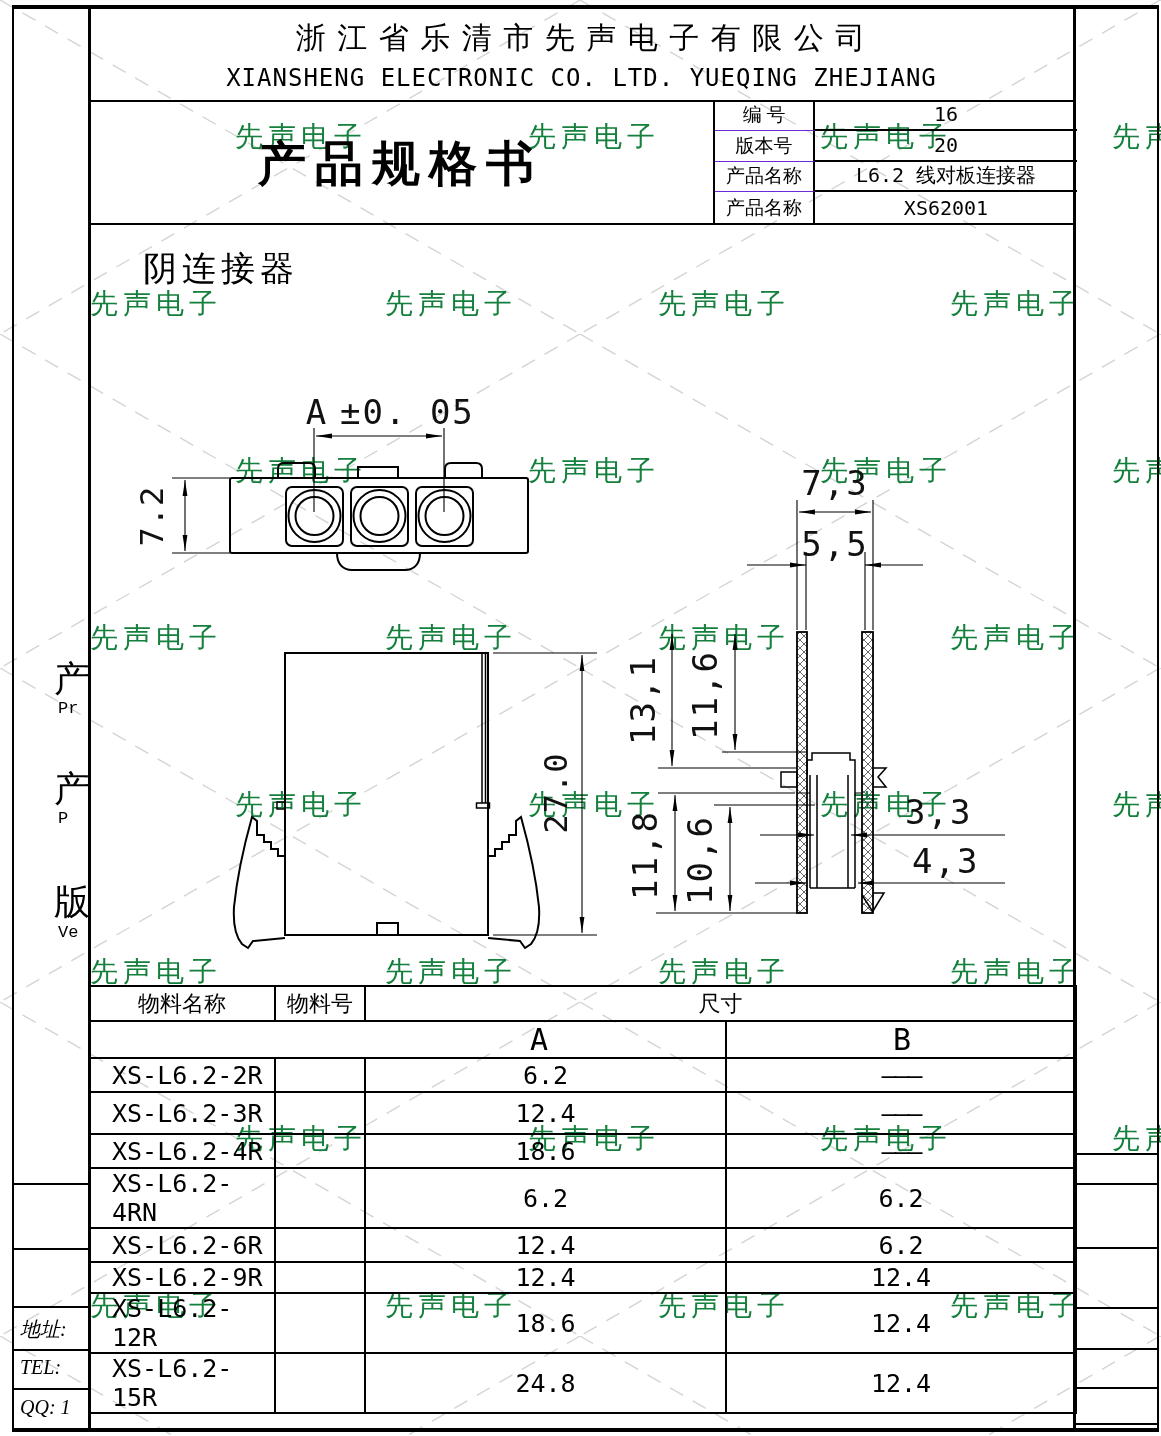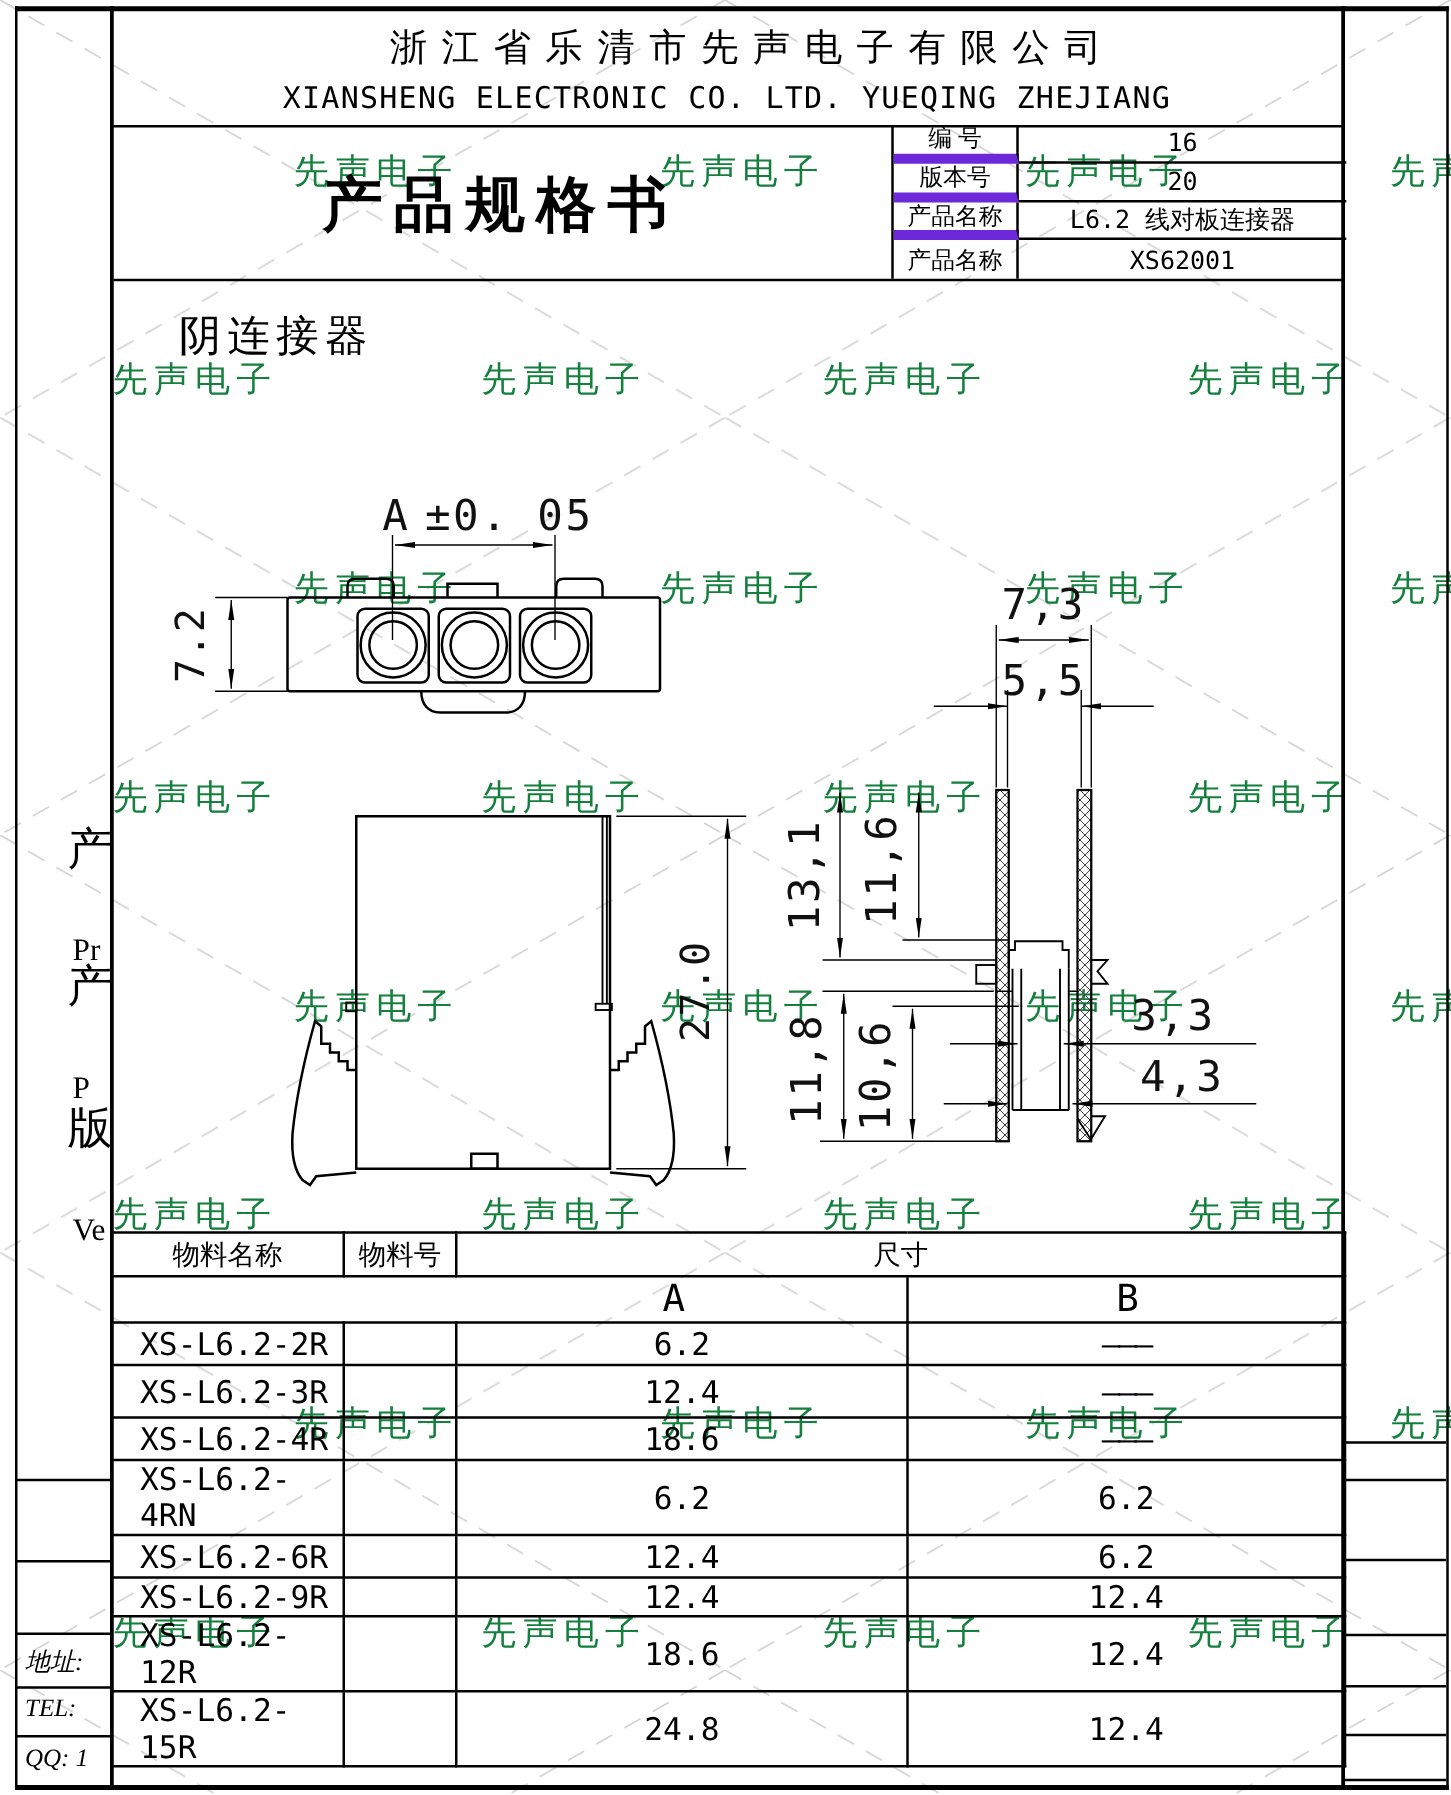--- a/index.html
+++ b/index.html
@@ -10,28 +10,28 @@
   .wm-layer{position:absolute;left:0;top:0;width:100%;height:100%;z-index:1;}
   .wm{position:absolute;color:#15803d;font-size:28px;letter-spacing:5px;white-space:nowrap;
       font-family:"Liberation Sans",sans-serif;}
   .content{position:absolute;left:0;top:0;width:100%;height:100%;z-index:2;}
   
   .hline{position:absolute;background:#000;height:2px;}
   .vline{position:absolute;background:#000;width:2px;}
   .thick{height:4px;}
   
   .company-cn{position:absolute;left:88px;top:18px;width:987px;text-align:center;
-      font-size:30px;letter-spacing:2px;font-family:"Liberation Serif",serif;white-space:nowrap;margin-left:16px;}
+      font-size:30px;letter-spacing:2px;font-family:"Liberation Serif",serif;white-space:nowrap;}
   .company-en{position:absolute;left:88px;top:64px;width:987px;text-align:center;
       font-size:24px;letter-spacing:1px;font-family:"DejaVu Sans Mono",monospace;white-space:nowrap;}
   .doc-title{position:absolute;left:88px;top:132px;width:625px;text-align:center;
       font-size:48px;letter-spacing:9px;font-family:"Liberation Serif",serif;font-weight:bold;}
   .info-table{position:absolute;left:713px;top:100px;width:362px;height:123px;border-left:2px solid #000;}
   .info-row{display:flex;height:30.75px;box-sizing:border-box;}
-  .info-row .lab{width:100px;border-right:2px solid #000;border-bottom:8px solid #6d28d9;
+  .info-row .lab{width:100px;border-right:2px solid #000;border-bottom:1px solid #6d28d9;
       display:flex;align-items:center;justify-content:center;font-size:19px;
       font-family:"Liberation Serif",serif;box-sizing:border-box;}
   .info-row .val{flex:1;border-bottom:2px solid #000;display:flex;align-items:center;justify-content:center;
       font-size:20px;font-family:"DejaVu Sans Mono",monospace;box-sizing:border-box;}
   .info-row:last-child .lab,.info-row:last-child .val{border-bottom:none;}
   
   .drawing-title{position:absolute;left:143px;top:246px;font-size:34px;letter-spacing:5px;
       font-family:Liberation Serif, serif;}
   svg{position:absolute;overflow:visible;}
   svg .ol{fill:none;stroke:#000;stroke-width:2px;}
@@ -55,21 +55,21 @@
   .approval td{border:2px solid #000;text-align:center;box-sizing:border-box;}
   .role{font-size:23px;font-family:"Liberation Serif",serif;letter-spacing:2px;}
   .person{font-size:21px;font-family:"Liberation Serif",serif;letter-spacing:1px;}
   
   .strip{position:absolute;top:5px;height:1423px;overflow:hidden;}
   .strip-left{left:12px;width:76px;}
   .strip-right{left:1075px;width:82px;}
   .sdiv{position:absolute;left:0;width:100%;height:2px;background:#000;}
   .contact{position:absolute;left:8px;font-size:20px;font-family:"Liberation Serif",serif;white-space:nowrap;font-style:italic;}
   .ml-cn{position:absolute;left:42px;font-size:36px;font-family:"Liberation Serif",serif;white-space:nowrap;}
-  .ml-en{position:absolute;left:46px;font-size:25px;font-family:Liberation Serif, serif;white-space:nowrap;margin-top:48px;}
+  .ml-en{position:absolute;left:46px;font-size:17px;font-family:Liberation Mono, monospace;white-space:nowrap;}
 </style>
 </head>
 <body>
 
 <div class="page">
 
   <svg class="lattice" width="1161" height="1436">
     <defs>
       <pattern id="lat" width="580" height="334" patternUnits="userSpaceOnUse">
         <path d="M0,0 L580,334 M580,0 L0,334" stroke="#d4d4d4" stroke-width="1.4" stroke-dasharray="15 11" fill="none"></path>

